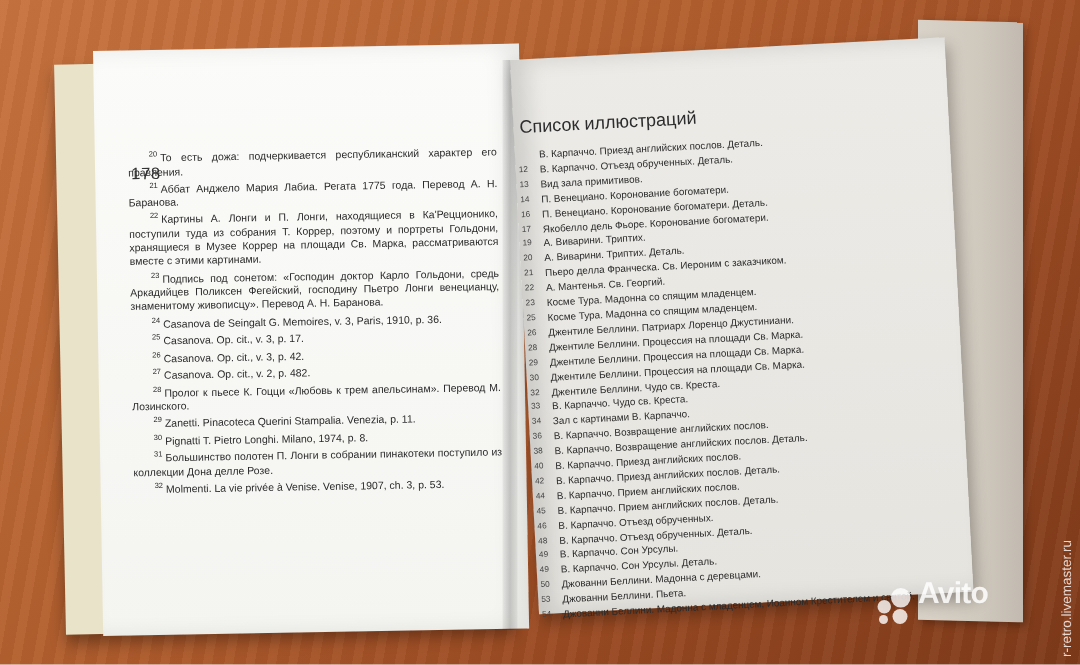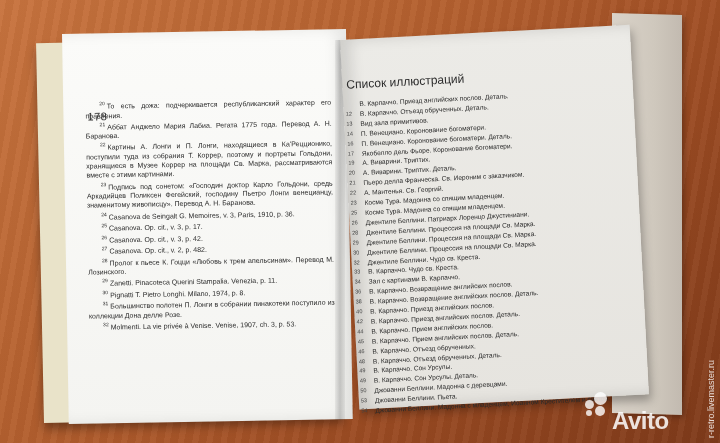--- a/index.html
+++ b/index.html
@@ -51,21 +51,21 @@
     .heading {
       position: absolute; left: 4px; top: 38px; font-size: 12px; color: #2d2d2d;
     }
     .illus-list {
       position: absolute; left: 2px; top: 60px; width: 270px; list-style: none; margin: 0; padding: 0;
       font-size: 6.6px; line-height: 9.9px; color: #2a2a2a;
     }
     .illus-item { display: flex; white-space: nowrap; }
     .illus-num { width: 14px; flex: none; font-size: 5.5px; color: #444; }
     .watermark {
-      position: absolute; left: 612px; top: 407px; font-size: 24px; font-weight: bold;
+      position: absolute; left: 612px; top: 385px; font-size: 20px; font-weight: bold;
       color: rgba(255,255,255,0.85); letter-spacing: -0.5px;
     }
     .wm-dots { position: absolute; left: 585px; top: 392px; width: 24px; height: 24px; }
     .wm-dots span { position: absolute; border-radius: 50%; background: rgba(255,255,255,0.8); }
     .side-url {
       position: absolute; left: 706px; top: 438px; transform: rotate(-90deg); transform-origin: left top;
       font-size: 9px; color: rgba(255,255,255,0.8); white-space: nowrap;
     }
   </style>
 </head>

